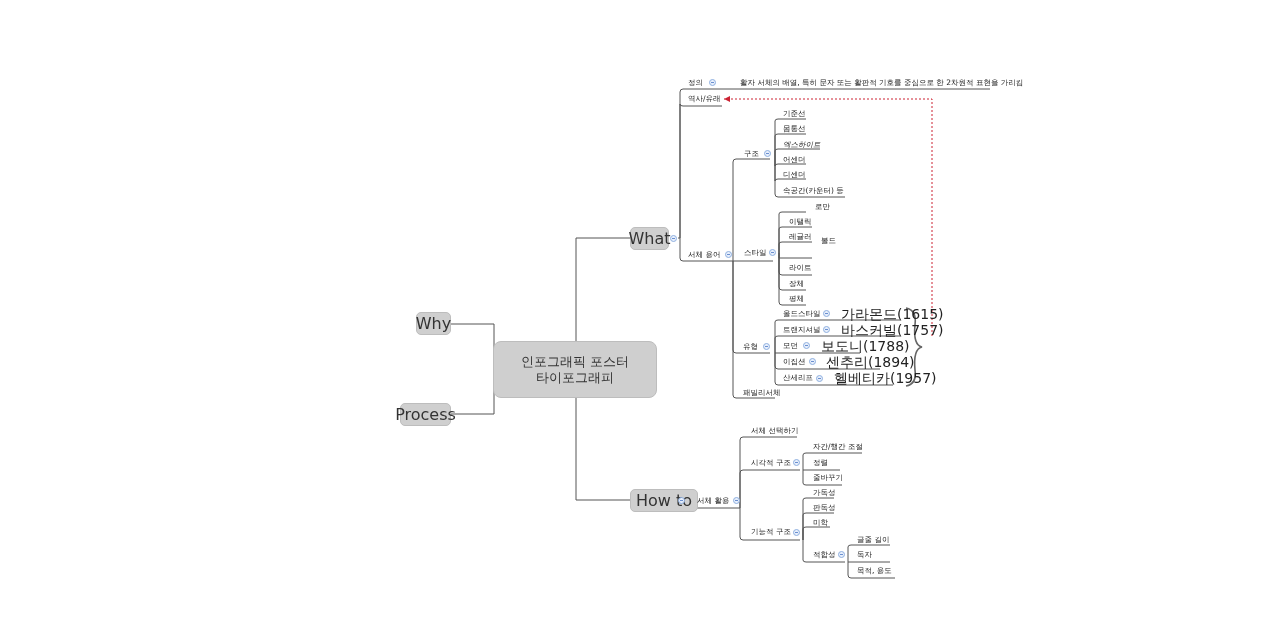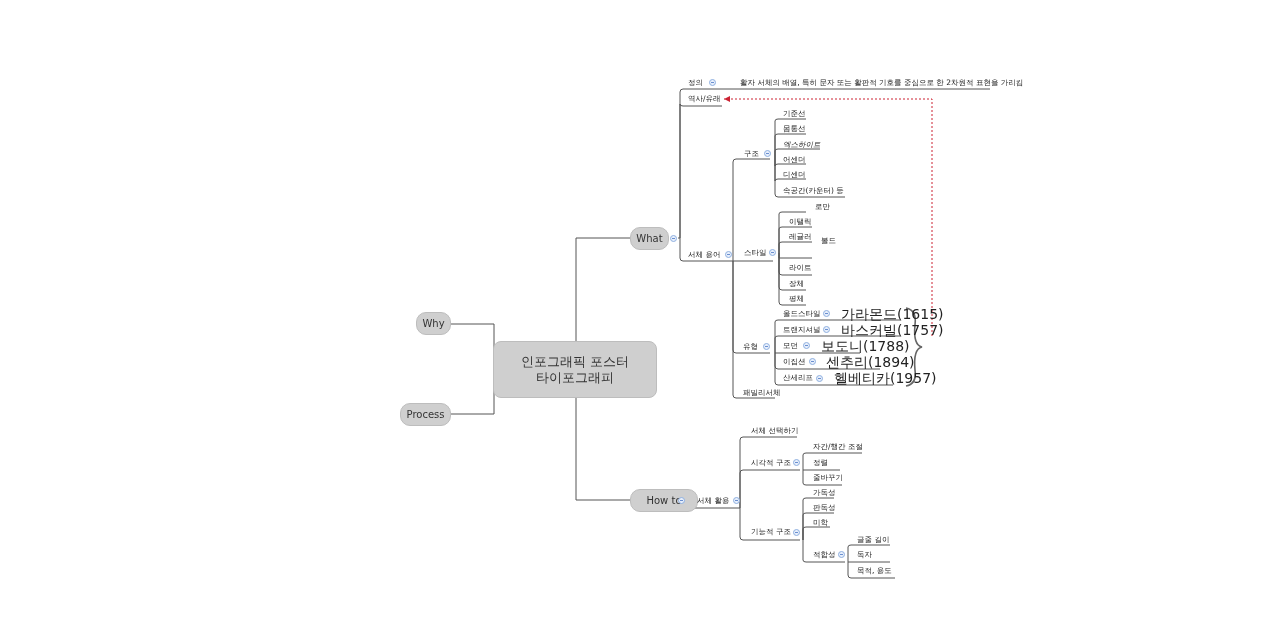--- a/index.html
+++ b/index.html
@@ -3,21 +3,21 @@
 <meta charset="utf-8">
 <style>
   html, body { margin: 0; padding: 0; background: #ffffff; }
   body { width: 1280px; height: 640px; position: relative; overflow: hidden;
          font-family: "DejaVu Sans", "Liberation Sans", sans-serif; }
   #canvas { position: absolute; left: 0; top: 0; width: 1280px; height: 640px; }
   .node { position: absolute; background: #cfcfcf; border: 1px solid #bdbdbd;
           border-radius: 5px; color: #333; display: flex; align-items: center;
           justify-content: center; text-align: center; box-sizing: border-box; }
   .root { font-size: 13px; line-height: 16px; border-radius: 8px; }
-  .main { font-size: 10px; border-radius: 10px; }
+  .main { font-size: 16px; }
   .lbl { position: absolute; font-size: 7.5px; color: #222; white-space: nowrap; line-height: 10px; }
   .lbl.big { font-size: 14px; }
   .tog { position: absolute; width: 7px; height: 7px; border-radius: 50%;
          border: 1px solid #8fb0e0; background: #e6eefb; box-sizing: border-box; }
   .tog::after { content: ""; position: absolute; left: 1px; right: 1px; top: 2px; height: 1px; background: #6a8fd0; }
 </style>
 </head>
 <body>
 
 <svg id="canvas" xmlns="http://www.w3.org/2000/svg" width="1280" height="640">

